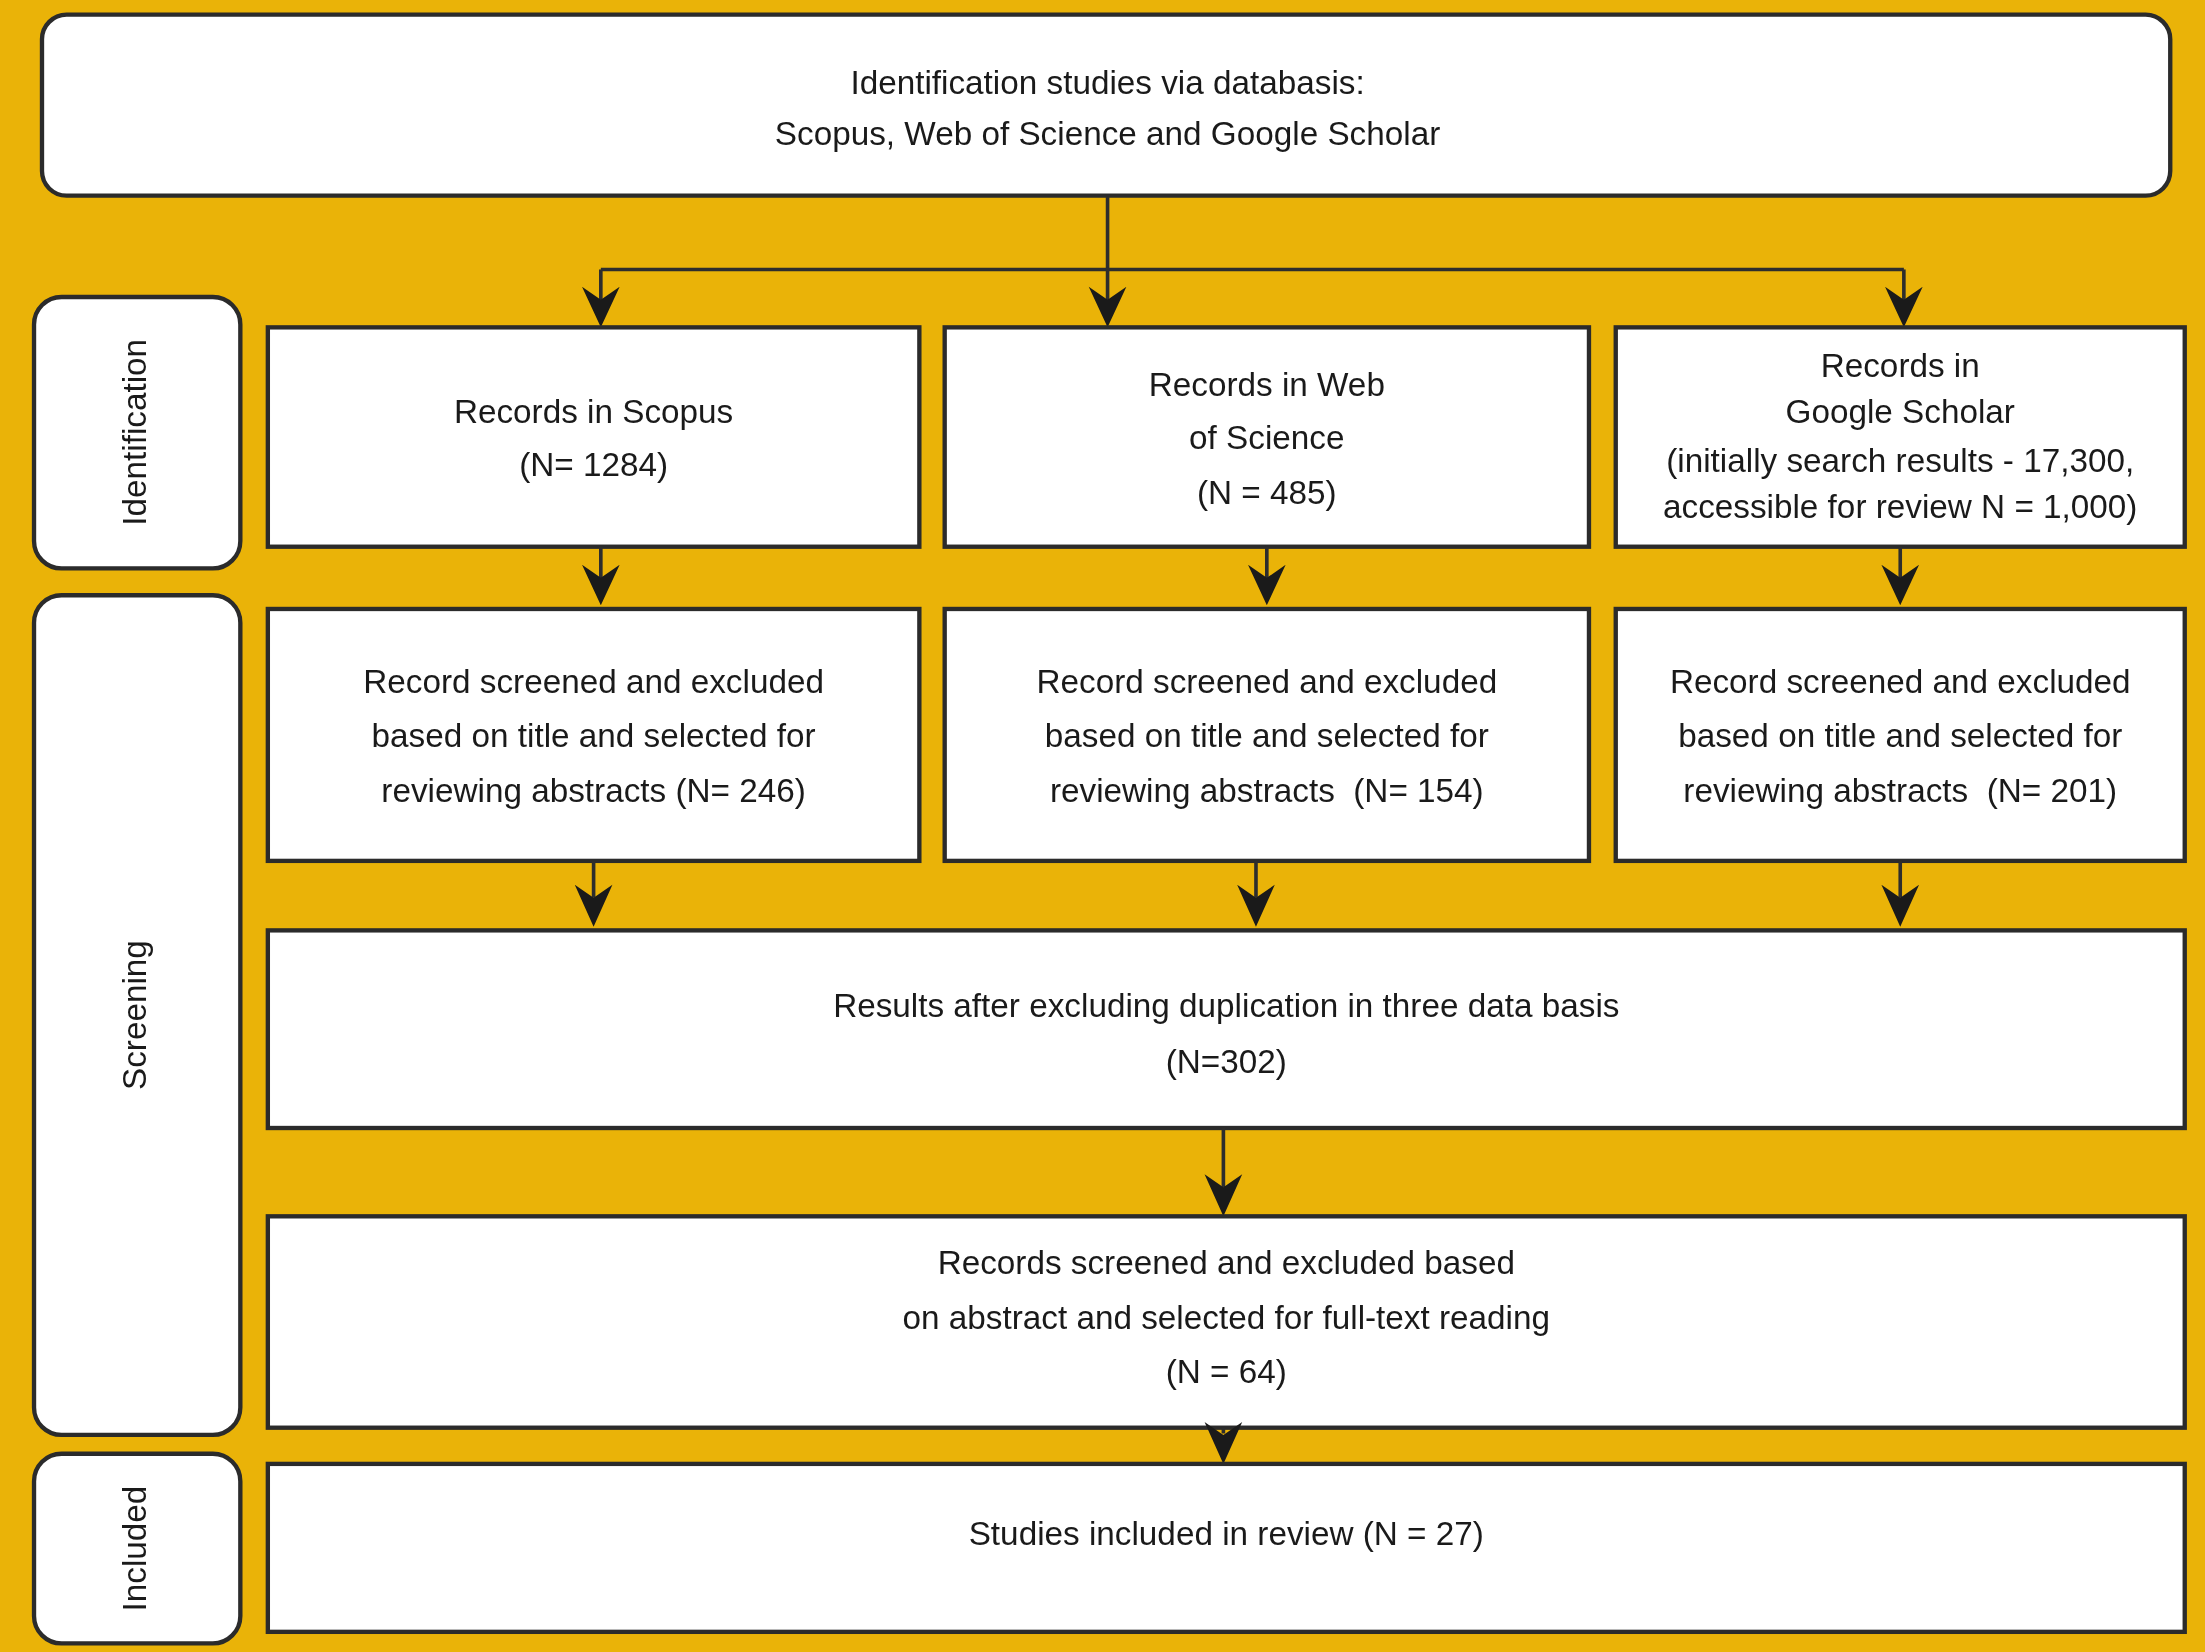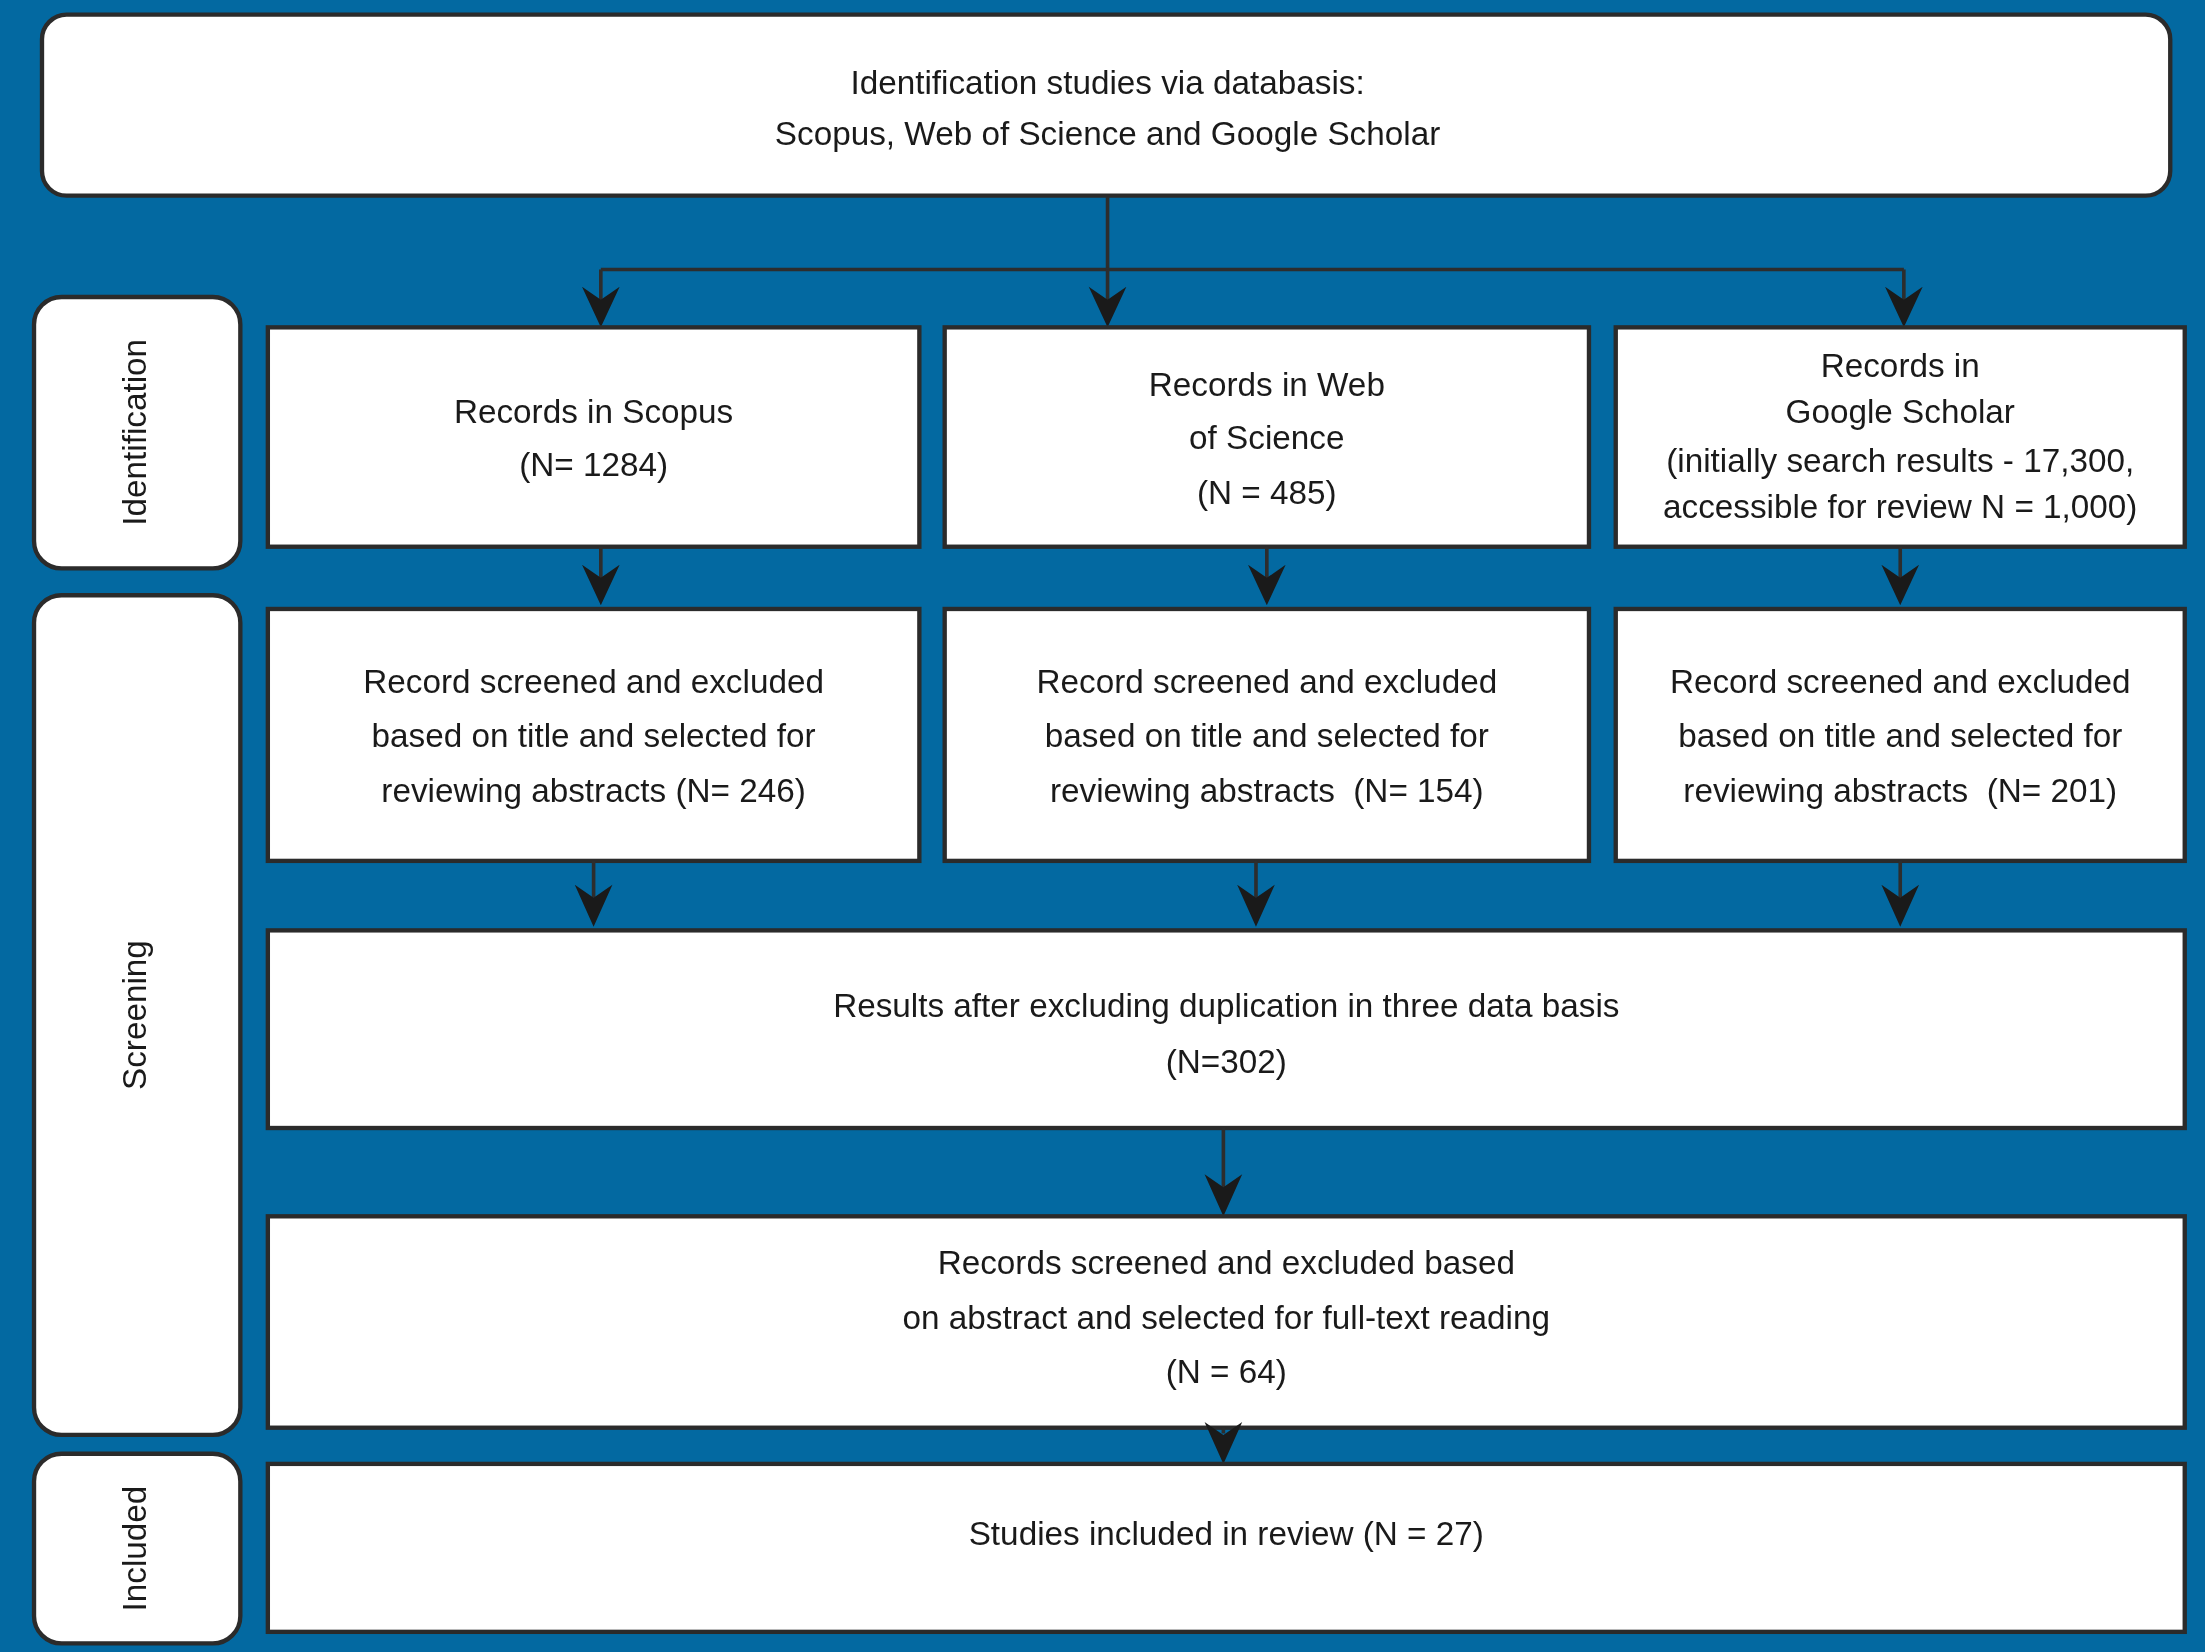--- a/index.html
+++ b/index.html
@@ -11,21 +11,21 @@
   body {
     width: 2205px;
     height: 1653px;
     overflow: hidden;
     font-family: "Liberation Sans", sans-serif;
   }
   #diagram-root {
     position: relative;
     width: 2205px;
     height: 1653px;
-    background: #0369a1;
+    background: #eab308;
   }
   svg#flow {
     display: block;
     width: 2205px;
     height: 1653px;
   }
   .box-fill      { fill: #ffffff; }
   .box-stroke    { stroke: #2b2b2b; }
   .flow-text {
     font-family: "Liberation Sans", sans-serif;

